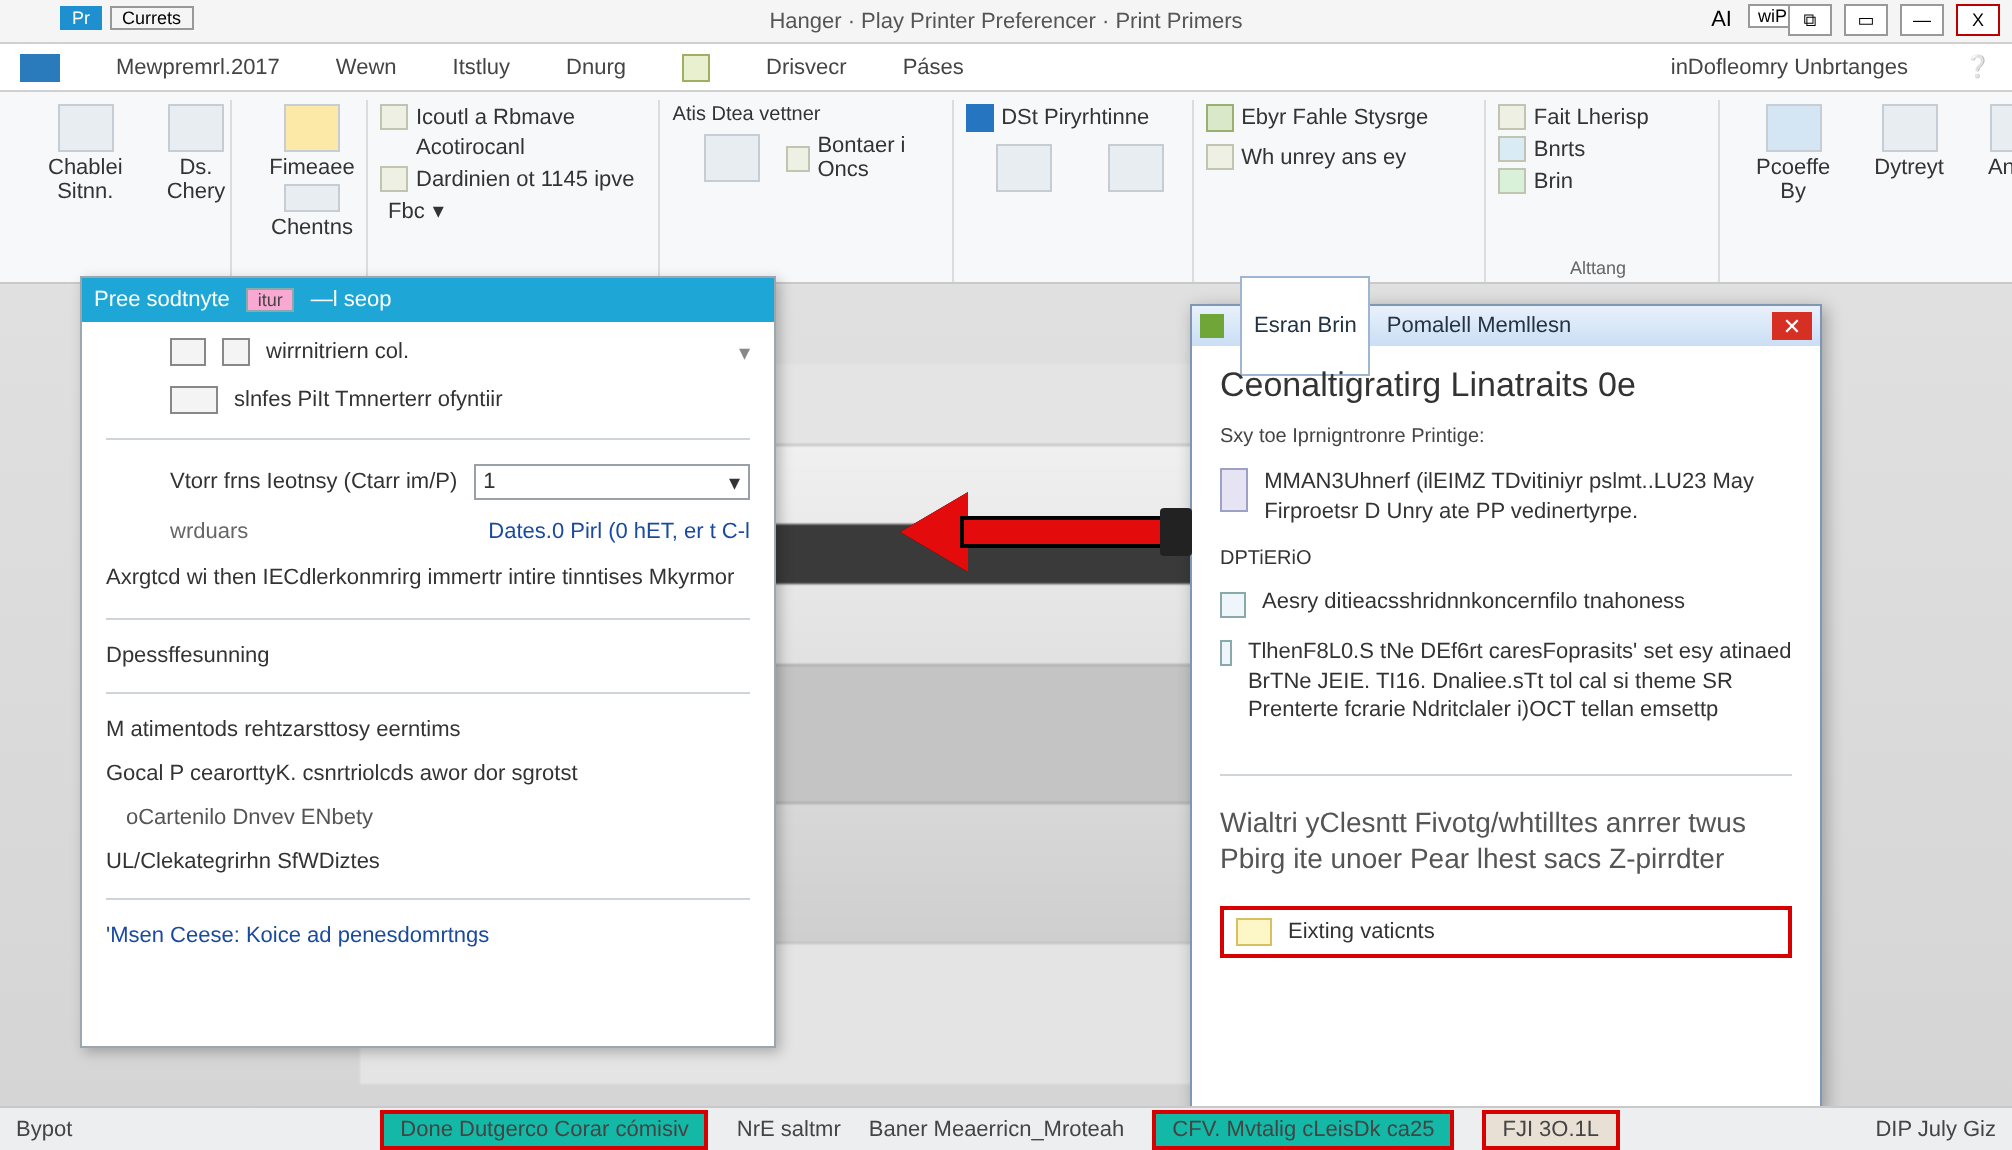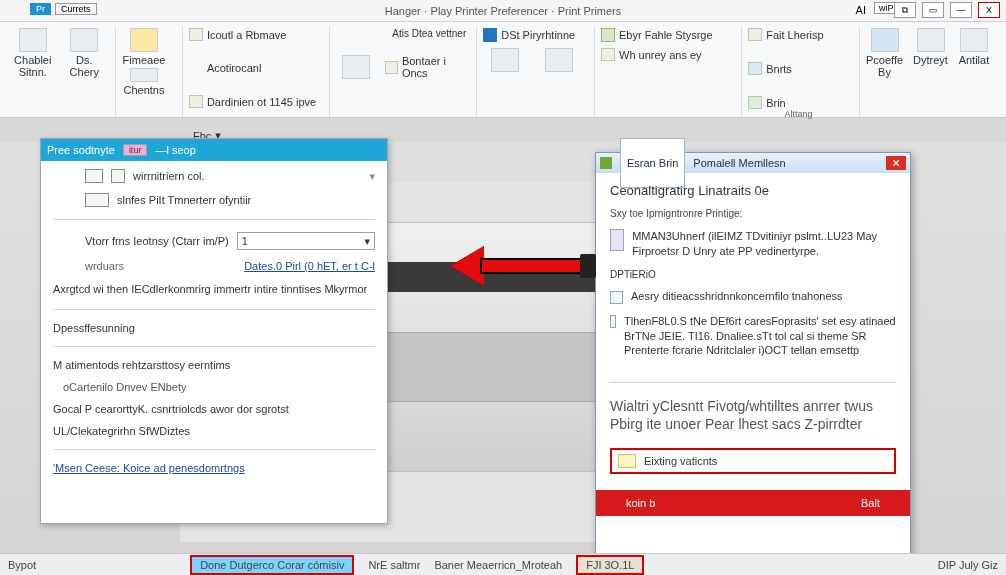--- a/index.html
+++ b/index.html
@@ -12,44 +12,44 @@
 .titlebar .win-ctrl .close{border-color:#b00;}
 .titlebar .badge{position:absolute;right:100px;top:2px;background:#fff;border:1px solid #999;padding:0 4px;font-size:9px;}
 .qat{position:absolute;left:30px;top:3px;display:flex;gap:4px;}
 .qat .chip{background:#1e90d0;color:#fff;padding:1px 6px;font-size:9px;}
 .qat .chip2{border:1px solid #999;padding:0 5px;font-size:9px;}
 .tabs{height:24px;background:#fff;border-bottom:1px solid #d0d0d0;display:flex;align-items:center;padding:0 10px;gap:28px;color:#444;}
 .tabs span{cursor:pointer;}
 .ribbon{height:96px;background:#f7f8f9;border-bottom:1px solid #c9c9c9;display:flex;padding:4px 6px 0 6px;color:#333;}
 .rgroup{border-right:1px solid #dcdce0;padding:2px 10px 0 6px;display:flex;flex-direction:column;}
 .rgroup .row{display:flex;gap:10px;align-items:flex-start;}
-.rbtn{display:flex;flex-direction:column;align-items:center;width:44px;font-size:9px;text-align:center;gap:2px;}
+.rbtn{display:flex;flex-direction:column;align-items:center;width:44px;font-size:9px;text-align:center;gap:2px;margin-left:12px;}
 .rbtn .ico{width:28px;height:24px;background:#e8edf2;border:1px solid #c6cdd5;}
-.rlist{display:flex;flex-direction:column;gap:21px;font-size:10px;}
+.rlist{display:flex;flex-direction:column;gap:3px;font-size:10px;}
 .rlist div{display:flex;align-items:center;gap:4px;}
 .rlist .sm{width:14px;height:13px;background:#eef0e4;border:1px solid #c0c4b0;}
 .rlabel{font-size:9px;color:#666;text-align:center;margin-top:auto;padding-bottom:2px;}
 .workspace{position:absolute;left:0;top:142px;right:0;bottom:22px;background:linear-gradient(#e0e0e0,#d5d5d5);overflow:hidden;}
 .bgprinter{position:absolute;left:180px;top:40px;width:700px;height:360px;background:#e4e4e4;filter:blur(.5px);}
 .bgprinter .body{position:absolute;left:40px;top:40px;width:620px;height:250px;background:linear-gradient(#f0f0f0,#cfcfcf);border:1px solid #bfbfbf;}
 .bgprinter .tray{position:absolute;left:120px;top:150px;width:460px;height:70px;background:#c4c4c4;border:1px solid #aaa;}
 .bgprinter .slot{position:absolute;left:80px;top:80px;width:540px;height:30px;background:#3a3a3a;}
 .statusbar{position:absolute;left:0;right:0;bottom:0;height:22px;background:#eceef0;border-top:1px solid #c9c9c9;display:flex;align-items:center;padding:0 8px;gap:14px;color:#444;}
 .statusbar .spacer{flex:1;}
-.redbox{border:2px solid #d60000;padding:2px 8px;background:#7dd3fc;}
+.redbox{border:2px solid #d60000;padding:2px 8px;background:#14b8a6;}
 
 .panelL{position:absolute;left:40px;top:138px;width:348px;height:386px;background:#fff;border:1px solid #9aa7b0;box-shadow:2px 2px 6px rgba(0,0,0,.25);}
 .panelL .hdr{height:22px;background:#1ea6d6;color:#fff;display:flex;align-items:center;gap:8px;padding:0 6px;font-size:10px;}
 .panelL .hdr .seg{background:#f9a8d4;color:#444;border:1px solid #8aa;padding:0 5px;font-size:9px;}
 .panelL .body{padding:8px 12px;color:#333;display:flex;flex-direction:column;gap:10px;}
 .panelL .row{display:flex;align-items:center;gap:8px;padding-left:32px;}
 .panelL .ic{width:18px;height:14px;border:1px solid #888;background:#f4f4f4;}
 .panelL .sep{height:1px;background:#d0d5da;margin:2px 0;}
 .panelL .combo{border:1px solid #9aa0a7;height:18px;display:flex;align-items:center;padding:0 4px;flex:1;}
-.panelL .link{color:#1a4aa0;text-decoration:underline;cursor:pointer;}
+.panelL .link{color:#1a4aa0;cursor:pointer;}
 
 .panelR{position:absolute;left:595px;top:152px;width:316px;height:404px;background:#fff;border:1px solid #7f97b3;box-shadow:2px 2px 8px rgba(0,0,0,.3);}
 .panelR .tb{height:20px;background:linear-gradient(#e9f1fb,#cadef5);display:flex;align-items:center;padding:0 4px;gap:8px;font-size:10px;}
 .panelR .tb .dtab{color:#234;}
 .panelR .tb .dtab.b{padding:18px 6px;border:1px solid #9fb6d1;background:#fff;}
 .panelR .tb .x{margin-left:auto;width:20px;height:14px;background:#d53023;color:#fff;display:flex;align-items:center;justify-content:center;}
 .panelR .body{padding:10px 14px;color:#333;display:flex;flex-direction:column;gap:10px;}
 .panelR .pill{display:flex;gap:8px;align-items:flex-start;}
 .panelR .pill .pic{width:22px;height:22px;background:#e6e3f2;border:1px solid #9ea1c6;}
 .panelR .mini{width:13px;height:13px;border:1px solid #8aa;background:#eef6fb;margin-top:1px;}
@@ -77,20 +77,33 @@
     <span class="badge">wiPrs</span>
     <span style="position:absolute;right:140px;top:4px;">AI</span>
     <div class="win-ctrl">
       <div>⧉</div>
       <div>▭</div>
       <div>—</div>
       <div class="close">X</div>
     </div>
   </div>
 
+  <div class="tabs">
+    <span style="width:20px;height:14px;background:#2a7bbb;display:inline-block;"></span>
+
+    <span>Mewpremrl.2017</span>
+    <span>Wewn</span>
+    <span>Itstluy</span>
+    <span>Dnurg</span>
+    <span style="width:14px;height:14px;background:#e8f0d0;border:1px solid #a0b060;display:inline-block;"></span>
+    <span>Drisvecr</span>
+    <span>Páses</span>
+    <span style="margin-left:auto">inDofleomry Unbrtanges</span>
+    <span style="width:14px;height:14px;display:inline-block;">❔</span>
+  </div>
 
   <div class="ribbon">
     <div class="rgroup" style="width:110px">
       <div class="row">
         <div class="rbtn">
             <div class="ico"></div>
             <span>Chablei Sitnn.</span>
           </div>
         <div class="rbtn">
             <div class="ico"></div>
@@ -121,21 +134,21 @@
             <span class="sm"></span>
             <span>Dardinien ot 1145  ipve</span>
           </div>
         <div>
             <span style="margin-left:4px">Fbc</span>
             <span>▾</span>
           </div>
       </div>
     </div>
     <div class="rgroup" style="width:150px">
-      <div style="text-align:right;font-size:10px;margin-bottom:16px">Atis Dtea vettner</div>
+      <div style="text-align:left;font-size:10px;margin-bottom:4px">Atis Dtea vettner</div>
       <div class="row">
         <div class="rbtn">
             <div class="ico"></div>
           </div>
         <div class="rlist">
             <div>
               <span class="sm"></span>
               <span>Bontaer i Oncs</span>
             </div>
           </div>
@@ -237,37 +250,37 @@
         </div>
       <div class="row">
           <span style="color:#666">wrduars</span>
           <span class="link" style="margin-left:auto">Dates.0 Pirl (0 hET, er t C-l</span>
         </div>
       <div style="line-height:1.4">Axrgtcd wi then IECdlerkonmrirg immertr intire tinntises Mkyrmor</div>
       <div class="sep"></div>
       <div>Dpessffesunning</div>
       <div class="sep"></div>
       <div>M atimentods rehtzarsttosy eerntims</div>
+      <div>Gocal P cearorttyK. csnrtriolcds awor dor sgrotst</div>
       <div style="padding-left:10px;color:#555">oCartenilo Dnvev ENbety</div>
-      <div>Gocal P cearorttyK. csnrtriolcds awor dor sgrotst</div>
       <div>UL/Clekategrirhn SfWDiztes</div>
       <div class="sep"></div>
       <div><span class="link">'Msen Ceese: Koice ad penesdomrtngs</span></div>
     </div>
   </div>
 
   <div class="panelR">
     <div class="tb">
       <span style="width:12px;height:12px;background:#6fa637;display:inline-block"></span>
       <span class="dtab b">Esran Brin</span>
       <span class="dtab">Pomalell Memllesn</span>
       <span class="x">✕</span>
     </div>
     <div class="body">
-      <div style="font-size:13px">Ceonaltigratirg Linatraits 0e</div>
+      <div style="font-size:17px">Ceonaltigratirg Linatraits 0e</div>
       <div style="font-size:10px;color:#444">Sxy toe Iprnigntronre Printige:</div>
       <div class="pill">
         <div class="pic"></div>
         <div style="line-height:1.35">MMAN3Uhnerf (ilEIMZ TDvitiniyr pslmt..LU23 May Firproetsr D Unry ate PP vedinertyrpe.</div>
       </div>
       <div style="font-size:10px">DPTiERiO</div>
       <div class="pill">
         <div class="mini"></div>
         <div>Aesry ditieacsshridnnkoncernfilo tnahoness</div>
       </div>
@@ -275,37 +288,34 @@
         <div class="mini"></div>
         <div style="line-height:1.35">TlhenF8L0.S tNe DEf6rt caresFoprasits' set esy atinaed BrTNe JEIE. TI16. Dnaliee.sTt tol cal si theme SR Prenterte fcrarie Ndritclaler i)OCT tellan emsettp</div>
       </div>
       <div style="flex:1"></div>
       <div class="lowersep"></div>
       <div style="font-size:14px;color:#555;line-height:1.3">Wialtri yClesntt Fivotg/whtilltes anrrer twus Pbirg ite unoer    Pear lhest sacs  Z-pirrdter</div>
       <div class="infile">
         <div class="fic"></div>
         <span>Eixting vaticnts</span>
       </div>
-      <div class="btnbar">
-        <span>koin b</span>
-        <span>Balt</span>
-      </div>
     </div>
   </div>
 
   <div class="arrow">
     <div class="headb"></div>
       <div class="head"></div>
       <div class="shaft"></div>
       <div class="cap"></div>
   </div>
 
   <div class="statusbar">
     <span>Bypot</span>
     <span class="redbox" style="margin-left:140px">Done Dutgerco Corar  cómisiv</span>
     <span>NrE saltmr</span>
     <span>Baner Meaerricn_Mroteah</span>
 
+    <span class="redbox">CFV. Mvtalig cLeisDk ca25</span>
     <span class="redbox" style="background:#e8e0d4">FJI   3O.1L</span>
     <span class="spacer"></span>
     <span>DIP July Giz</span>
   </div>
 </div>
 
 </body></html>

